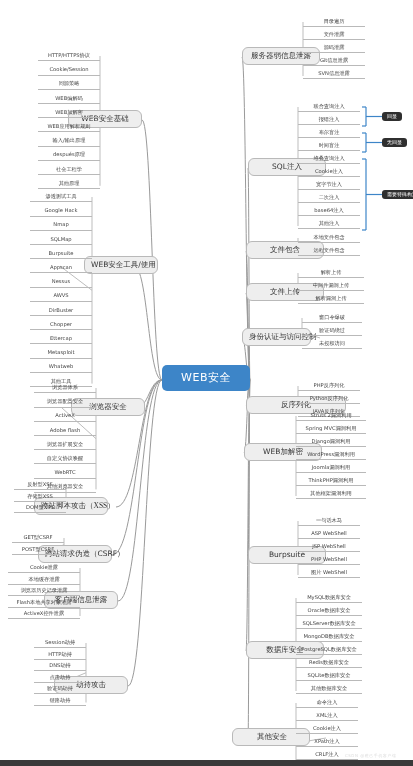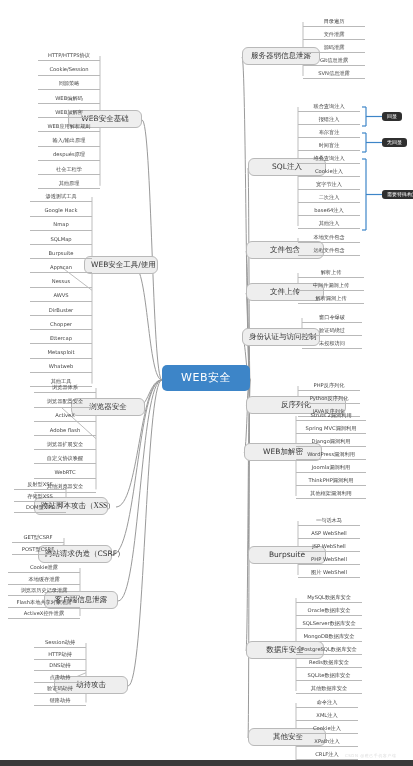--- a/index.html
+++ b/index.html
@@ -318,21 +318,21 @@
       <div class="node badge" style="left: 382px; top: 111.5px;">回显</div>
       <div class="node badge" style="left: 382px; top: 137.5px;">无回显</div>
       <div class="node badge" style="left: 382px; top: 189.5px;">需要特殊构造注入</div>
       <div class="node topic" style="left: 246px; top: 241px; width: 78px;">文件包含</div>
       <div class="node leaf" style="left: 298px; top: 234px; width: 62px;">本地文件包含</div>
       <div class="node leaf" style="left: 298px; top: 247px; width: 62px;">远程文件包含</div>
       <div class="node topic" style="left: 246px; top: 283px; width: 78px;">文件上传</div>
       <div class="node leaf" style="left: 298px; top: 269px; width: 66px;">解析上传</div>
       <div class="node leaf" style="left: 298px; top: 282px; width: 66px;">中间件漏洞上传</div>
       <div class="node leaf" style="left: 298px; top: 295px; width: 66px;">解析漏洞上传</div>
-      <div class="node topic" style="left: 242px; top: 328px; width: 78px;">身份认证与访问控制</div>
+      <div class="node topic" style="left: 242px; top: 328px; width: 69px;">身份认证与访问控制</div>
       <div class="node leaf" style="left: 302px; top: 314px; width: 60px;">窗口令爆破</div>
       <div class="node leaf" style="left: 302px; top: 327px; width: 60px;">验证码绕过</div>
       <div class="node leaf" style="left: 302px; top: 340px; width: 60px;">未授权访问</div>
       <div class="node topic" style="left: 246px; top: 396px; width: 100px;">反序列化</div>
       <div class="node leaf" style="left: 298px; top: 382px; width: 62px;">PHP反序列化</div>
       <div class="node leaf" style="left: 298px; top: 395px; width: 62px;">Python反序列化</div>
       <div class="node leaf" style="left: 298px; top: 408px; width: 62px;">JAVA反序列化</div>
       <div class="node topic" style="left: 244px; top: 443px; width: 78px;">WEB加解密</div>
       <div class="node leaf" style="left: 296px; top: 412px; width: 70px;">Struts 2漏洞利用</div>
       <div class="node leaf" style="left: 296px; top: 425px; width: 70px;">Spring MVC漏洞利用</div>
@@ -349,21 +349,21 @@
       <div class="node leaf" style="left: 298px; top: 569px; width: 62px;">图片 WebShell</div>
       <div class="node topic" style="left: 246px; top: 641px; width: 78px;">数据库安全</div>
       <div class="node leaf" style="left: 296px; top: 594px; width: 66px;">MySQL数据库安全</div>
       <div class="node leaf" style="left: 296px; top: 607px; width: 66px;">Oracle数据库安全</div>
       <div class="node leaf" style="left: 296px; top: 620px; width: 66px;">SQLServer数据库安全</div>
       <div class="node leaf" style="left: 296px; top: 633px; width: 66px;">MongoDB数据库安全</div>
       <div class="node leaf" style="left: 296px; top: 646px; width: 66px;">PostgreSQL数据库安全</div>
       <div class="node leaf" style="left: 296px; top: 659px; width: 66px;">Redis数据库安全</div>
       <div class="node leaf" style="left: 296px; top: 672px; width: 66px;">SQLite数据库安全</div>
       <div class="node leaf" style="left: 296px; top: 685px; width: 66px;">其他数据库安全</div>
-      <div class="node topic" style="left: 248px; top: 728px; width: 78px; padding-left: 8px;">其他安全</div>
+      <div class="node topic" style="left: 232px; top: 728px; width: 78px; padding-left: 8px;">其他安全</div>
       <div class="node leaf" style="left: 296px; top: 699px; width: 62px;">命令注入</div>
       <div class="node leaf" style="left: 296px; top: 712px; width: 62px;">XML注入</div>
       <div class="node leaf" style="left: 296px; top: 725px; width: 62px;">Cookie注入</div>
       <div class="node leaf" style="left: 296px; top: 738px; width: 62px;">XPath注入</div>
       <div class="node leaf" style="left: 296px; top: 751px; width: 62px;">CRLF注入</div>
       <div class="node leaf" style="left: 296px; top: 764px; width: 62px;">Web CC攻击</div>
     </div>
 
   <div class="watermark-sub" style="left:345px;top:753px;">CSDN @稚己手机客户端</div>
   <div class="bottombar"></div>

